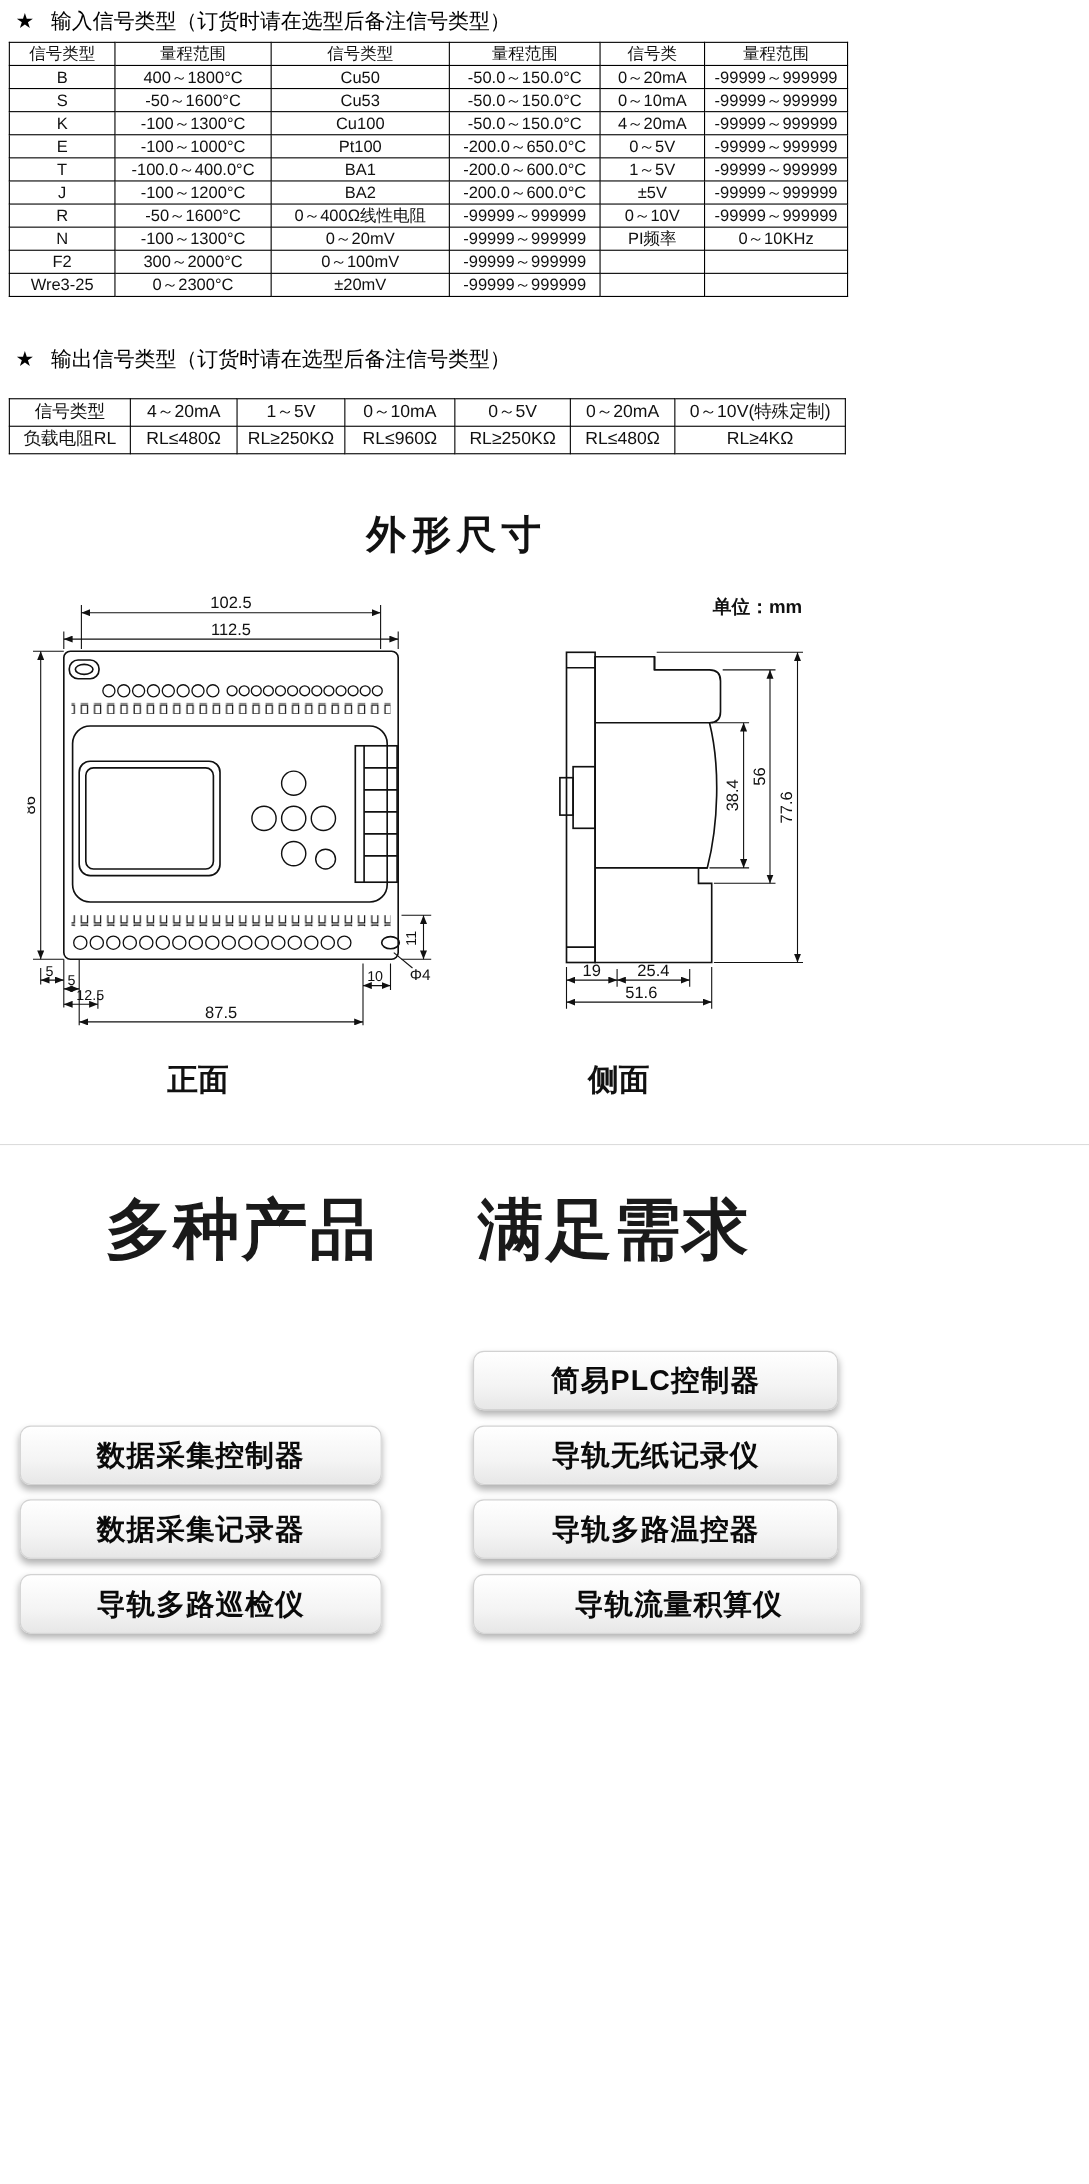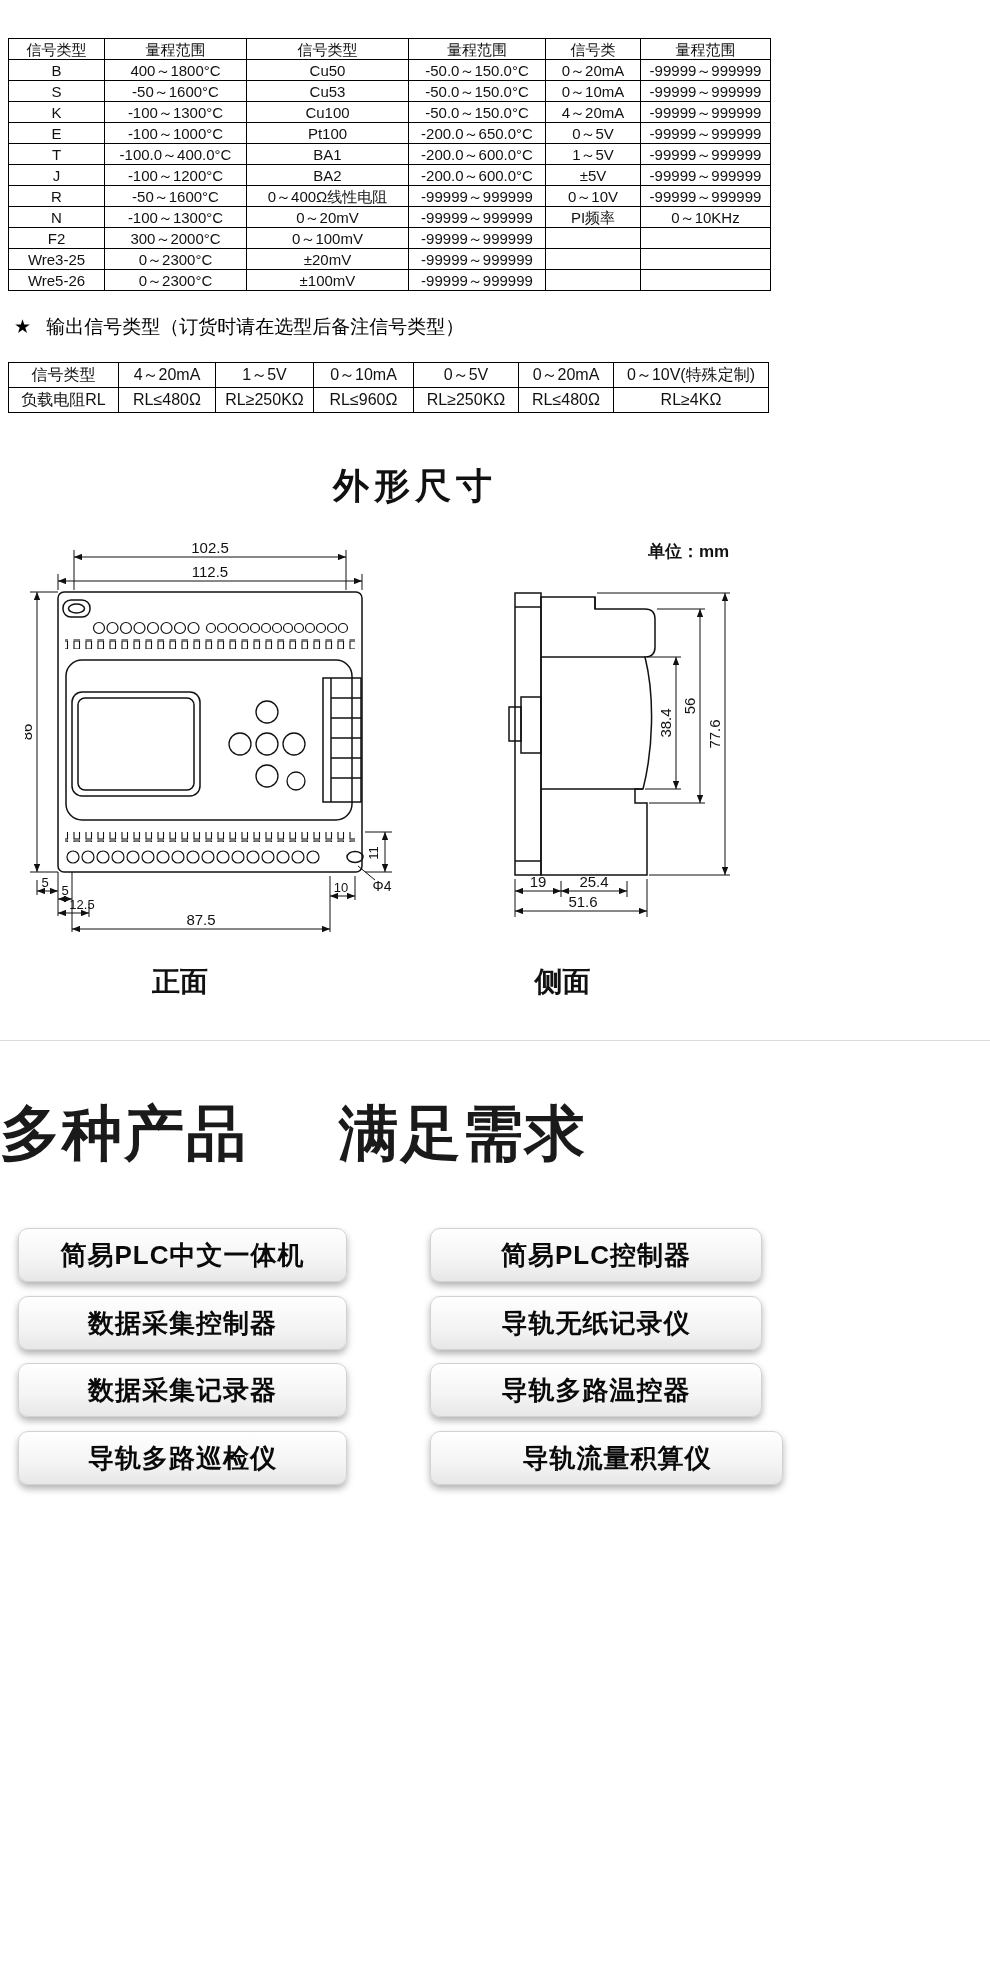--- a/index.html
+++ b/index.html
@@ -12,35 +12,39 @@
   #input-table th,#input-table td{border:1px solid #000;font-weight:400;font-size:15px;line-height:1;
         text-align:center;height:20px;padding:0 2px;white-space:nowrap;overflow:hidden;}
   #output-table{left:8px;top:362px;}
   #output-table th,#output-table td{border:1px solid #000;font-weight:400;font-size:16px;line-height:1;
         text-align:center;height:24px;padding:0 2px;white-space:nowrap;overflow:hidden;}
   th.blank,td.blank{border:none;}
   #outline-title{left:0;top:462px;width:830px;text-align:center;font-size:36px;font-weight:700;letter-spacing:5px;}
   #unit-label{left:648px;top:540px;font-size:17px;font-weight:700;}
   .view-label{text-align:center;font-size:28px;font-weight:700;}
   #divider{left:0;top:1040px;width:990px;height:1px;background:#dcdcdc;}
-  #products-heading{left:0;top:1078px;width:778px;text-align:left;font-size:60px;font-weight:700;
-        color:#1a1a1a;letter-spacing:2px;white-space:nowrap;margin-top:16px;}
+  #products-heading{left:0;top:1078px;width:778px;text-align:center;font-size:60px;font-weight:700;
+        color:#1a1a1a;letter-spacing:2px;white-space:nowrap;}
   #products-heading span:first-child{margin-right:72px;}
   .pbtn{height:52px;border:1px solid #d2d2d2;border-radius:10px;
         background:linear-gradient(180deg,#ffffff 0%,#f4f4f4 60%,#e7e7e7 100%);
         box-shadow:0 4px 7px rgba(0,0,0,0.30);
         display:flex;align-items:center;justify-content:center;
         font-size:26px;font-weight:700;color:#0a0a0a;letter-spacing:1px;white-space:nowrap;}
   svg text{font-family:"Liberation Sans","DejaVu Sans",sans-serif;}
 </style>
 </head>
 <body>
 
 <div id="page">
 
+  <div class="abs sec-title" style="left:14px;top:6px;">
+    <span>★</span>
+    <span style="margin-left:10px;">输入信号类型（订货时请在选型后备注信号类型）</span>
+  </div>
 
   <table id="input-table" class="abs">
     <colgroup>
       <col style="width:96px">
         <col style="width:142px">
         <col style="width:162px">
       <col style="width:137px">
         <col style="width:95px">
         <col style="width:130px">
     </colgroup>
@@ -124,28 +128,20 @@
           <td>300～2000°C</td>
           <td>0～100mV</td>
           <td>-99999～999999</td>
           <td class="blank"></td>
           <td class="blank"></td>
         </tr>
         <tr>
           <td>Wre3-25</td>
           <td>0～2300°C</td>
           <td>±20mV</td>
-          <td>-99999～999999</td>
-          <td class="blank"></td>
-          <td class="blank"></td>
-        </tr>
-        <tr>
-          <td>Wre5-26</td>
-          <td>0～2300°C</td>
-          <td>±100mV</td>
           <td>-99999～999999</td>
           <td class="blank"></td>
           <td class="blank"></td>
         </tr>
       </tbody>
     </table>
 
   <div class="abs sec-title" style="left:14px;top:314px;">
     <span>★</span>
     <span style="margin-left:10px;">输出信号类型（订货时请在选型后备注信号类型）</span>
@@ -370,21 +366,20 @@
   <div class="abs view-label" style="left:60px;top:963px;width:240px;">正面</div>
   <div class="abs view-label" style="left:480px;top:963px;width:165px;">侧面</div>
 
   <div id="divider" class="abs"></div>
 
   <div id="products-heading" class="abs">
     <span>多种产品</span>
     <span>满足需求</span>
   </div>
 
-  <div class="abs pbtn" style="left:18px;top:1228px;width:327px;">简易PLC中文一体机</div>
   <div class="abs pbtn" style="left:430px;top:1228px;width:330px;">简易PLC控制器</div>
   <div class="abs pbtn" style="left:18px;top:1296px;width:327px;">数据采集控制器</div>
   <div class="abs pbtn" style="left:430px;top:1296px;width:330px;">导轨无纸记录仪</div>
   <div class="abs pbtn" style="left:18px;top:1363px;width:327px;">数据采集记录器</div>
   <div class="abs pbtn" style="left:430px;top:1363px;width:330px;">导轨多路温控器</div>
   <div class="abs pbtn" style="left:18px;top:1431px;width:327px;">导轨多路巡检仪</div>
   <div class="abs pbtn" style="left:430px;top:1431px;width:330px;padding-left:21px;">导轨流量积算仪</div>
 
 </div>
 

